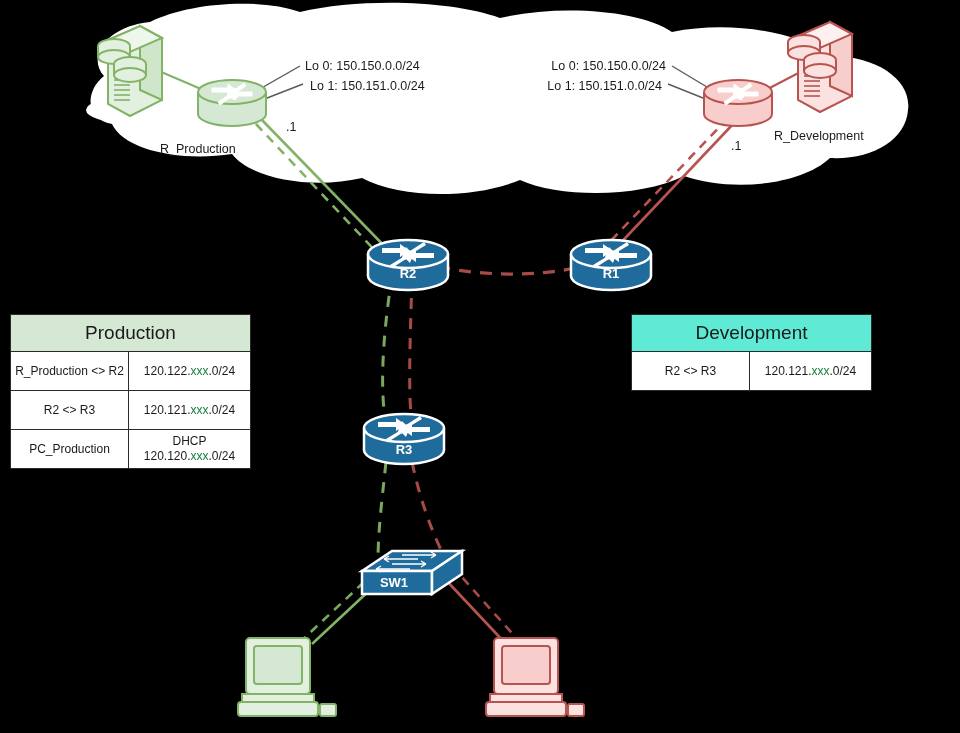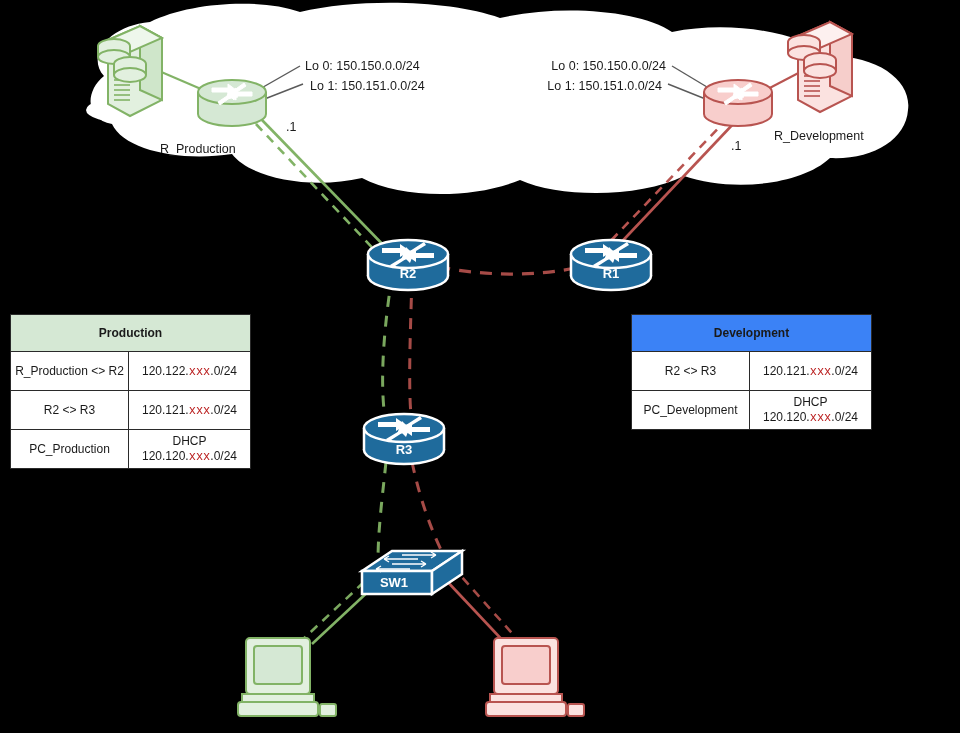--- a/index.html
+++ b/index.html
@@ -32,29 +32,29 @@
   .tbl td, .tbl th {
     border: 1px solid #2a2a2a;
     font-family: "Liberation Sans", sans-serif;
     font-size: 12px;
     color: #1a1a1a;
     text-align: center;
     padding: 0 4px;
     font-weight: normal;
   }
   .tbl th {
-    font-weight: bold;
+    font-weight: normal;
     height: 36px;
-    font-size: 12px;
+    font-size: 19px;
   }
   .tbl td { height: 38px; }
   .tbl .two-line { line-height: 1.25; }
   .hdr-prod { background: #d5e8d4; }
-  .hdr-dev  { background: #3b82f6; }
-  .xxx { color: #b91c1c; font-family: Liberation Mono, monospace; }
+  .hdr-dev  { background: #5eead4; }
+  .xxx { color: #15803d; }
   #tbl-production { left: 10px; top: 314px; width: 240px; }
   #tbl-production col.c1 { width: 118px; }
   #tbl-production col.c2 { width: 122px; }
   #tbl-development { left: 631px; top: 314px; width: 240px; }
   #tbl-development col.c1 { width: 118px; }
   #tbl-development col.c2 { width: 122px; }
   .svg-label {
     font-family: "Liberation Sans", sans-serif;
     font-size: 12.5px;
     fill: #1b1b1b;
@@ -350,20 +350,16 @@
     <thead>
       <tr>
         <th class="hdr-dev" colspan="2">Development</th>
       </tr>
     </thead>
     <tbody>
       <tr>
         <td>R2 &lt;&gt; R3</td>
         <td><span>120.121.</span><span class="xxx">xxx</span><span>.0/24</span></td>
       </tr>
-      <tr>
-        <td>PC_Development</td>
-        <td class="two-line"><span>DHCP</span><br><span>120.120.</span><span class="xxx">xxx</span><span>.0/24</span></td>
-      </tr>
     </tbody>
   </table>
 
 </div>
 
 </body></html>

